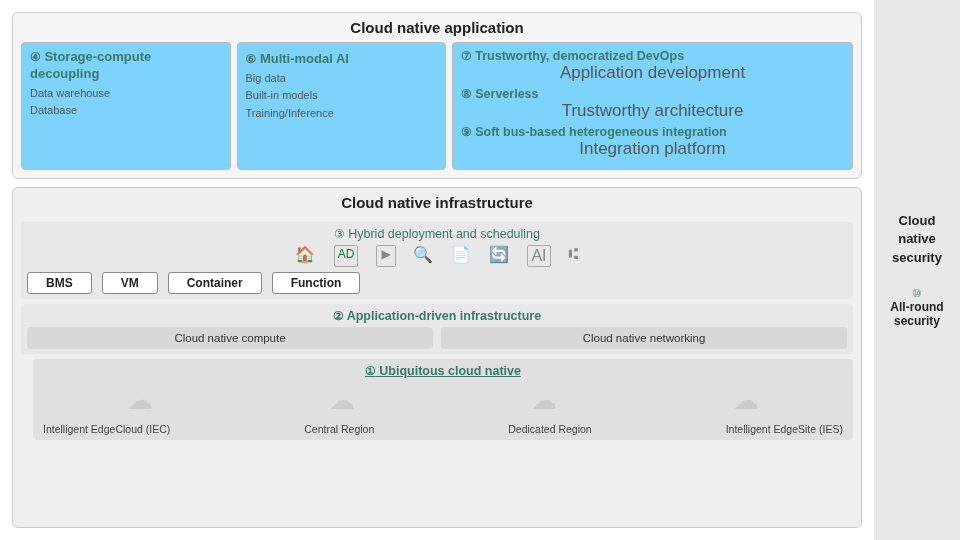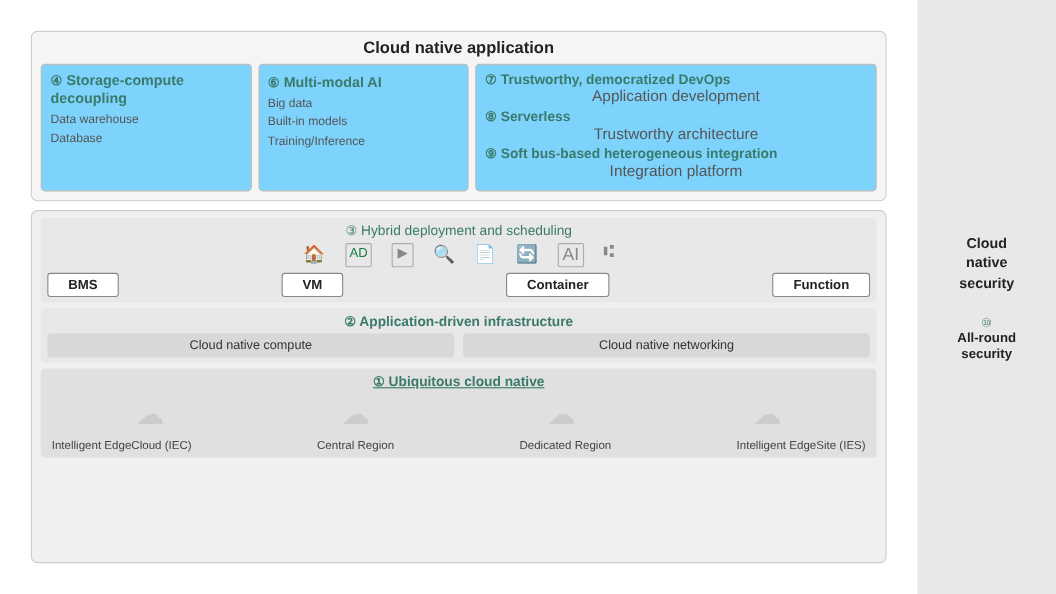--- a/index.html
+++ b/index.html
@@ -7,28 +7,28 @@
       font-family: Arial, sans-serif;
       background: #fff;
       width: 960px;
       height: 540px;
       overflow: hidden;
       display: flex;
     }
 
     .main-area {
       flex: 1;
-      padding: 28px;
+      padding: 12px;
       display: flex;
       flex-direction: column;
       gap: 8px;
     }
 
     .sidebar {
-      width: 126px;
+      width: 86px;
       background: #e8e8e8;
       display: flex;
       align-items: center;
       justify-content: center;
       text-align: center;
       padding: 10px;
       flex-direction: column;
     }
 
     .sidebar-title {
@@ -109,21 +109,21 @@
     }
 
     .app-col-right .item .item-title {
       color: #3a7a6a;
       font-weight: bold;
       font-size: 12.5px;
     }
 
     .app-col-right .item .item-sub {
       color: #555;
-      font-size: 14px;
+      font-size: 17px;
       text-align: center;
     }
 
     
     .cloud-infra-box {
       border: 1.5px solid #ccc;
       border-radius: 6px;
       padding: 6px 8px 8px 8px;
       background: #f0f0f0;
       flex: 1;
@@ -152,21 +152,21 @@
       justify-content: center;
       gap: 18px;
       margin-bottom: 5px;
       font-size: 16px;
       color: #888;
     }
 
     .resource-boxes {
       display: flex;
       gap: 10px;
-      justify-content: space-between;
+      justify-content: flex-start;
     }
 
     .resource-box {
       border: 1.5px solid #888;
       padding: 3px 18px;
       font-size: 12px;
       font-weight: bold;
       background: #fff;
       border-radius: 3px;
       color: #222;
@@ -201,20 +201,21 @@
       color: #333;
       text-align: center;
       flex: 1;
     }
 
     
     .ubiquitous-section {
       background: #e0e0e0;
       border-radius: 4px;
       padding: 5px 6px;
+      margin-left: 12px;
     }
 
     .ubiquitous-title {
       text-align: center;
       font-size: 12.5px;
       color: #3a7a6a;
       font-weight: bold;
       margin-bottom: 4px;
       text-decoration: underline;
     }
@@ -291,20 +292,21 @@
             <span class="circle-num">⑨</span> Soft bus-based heterogeneous integration
           </div>
           <div class="item-sub">Integration platform</div>
         </div>
       </div>
 
     </div>
   </div>
 
   <div class="cloud-infra-box">
+    <div class="section-title">Cloud native infrastructure</div>
 
     <div class="hybrid-section">
       <div class="hybrid-title">
         <span class="circle-num">③</span> Hybrid deployment and scheduling
       </div>
       <div class="hybrid-icons">
         <span>🏠</span>
         <span style="font-size:12px; border:1px solid #aaa; padding:1px 3px; border-radius:2px; color:#15803d;">AD</span>
         <span style="font-size:12px; border:1px solid #aaa; padding:1px 4px; border-radius:2px; color:#888;">▶</span>
         <span>🔍</span>

